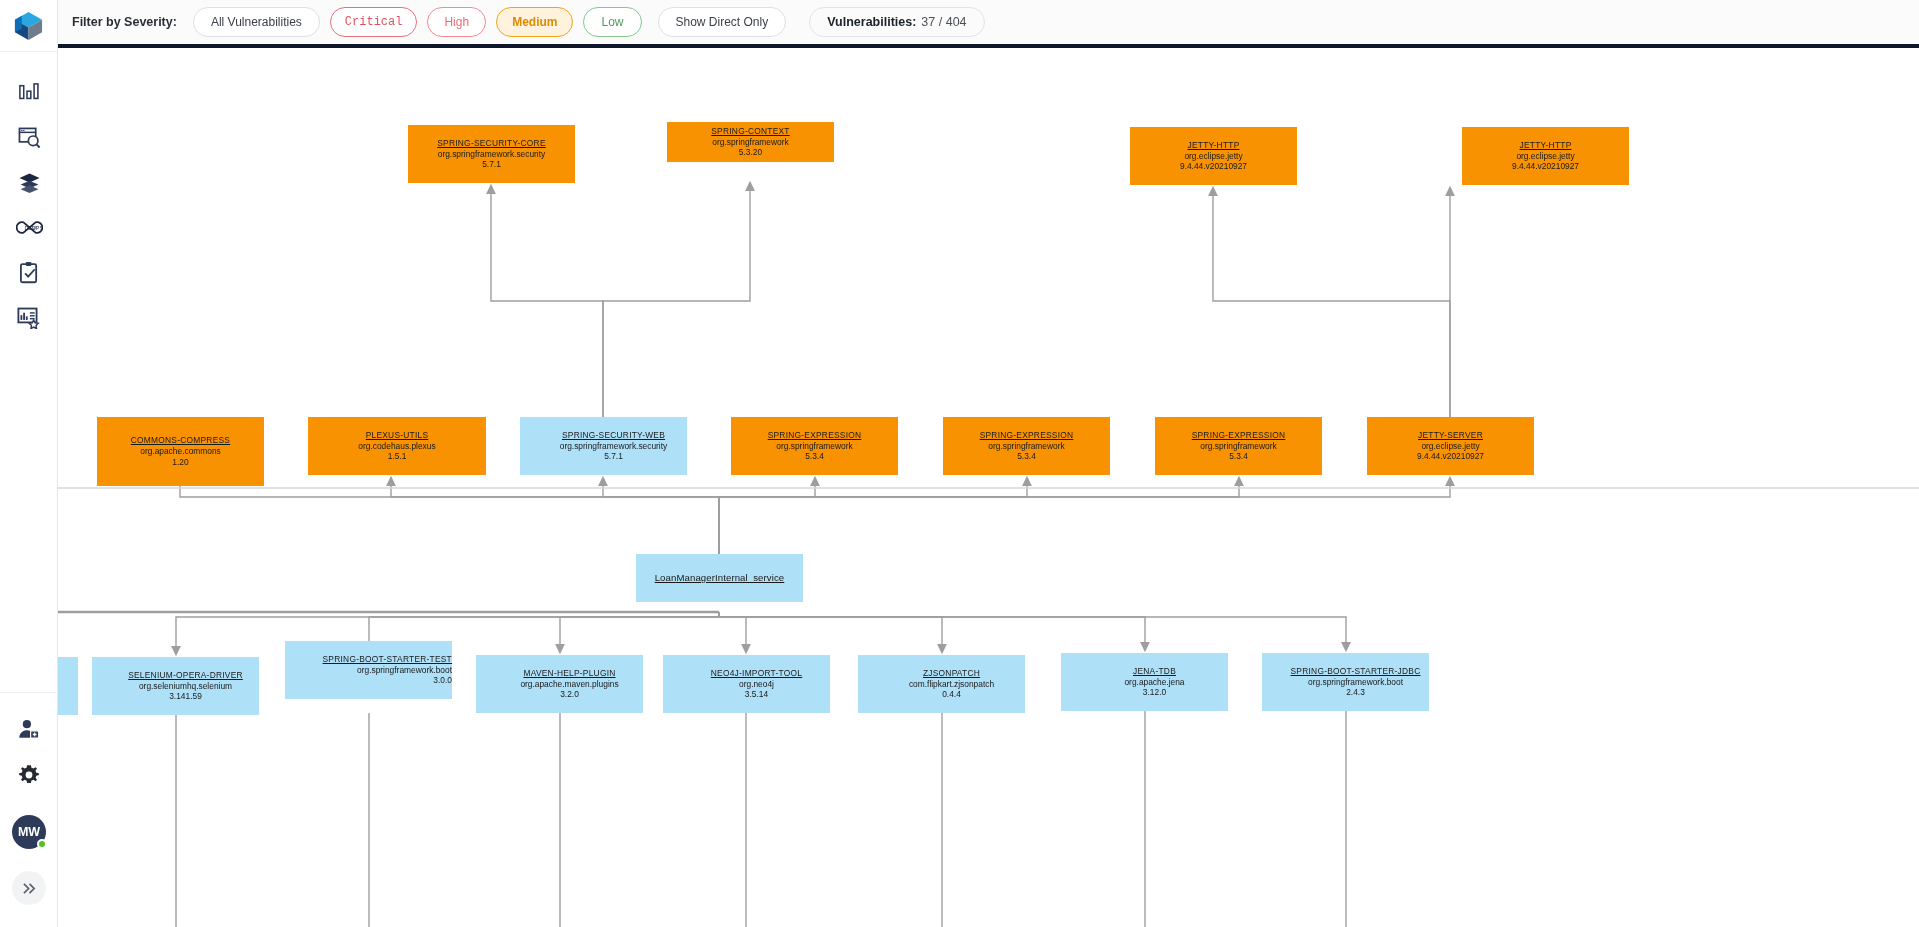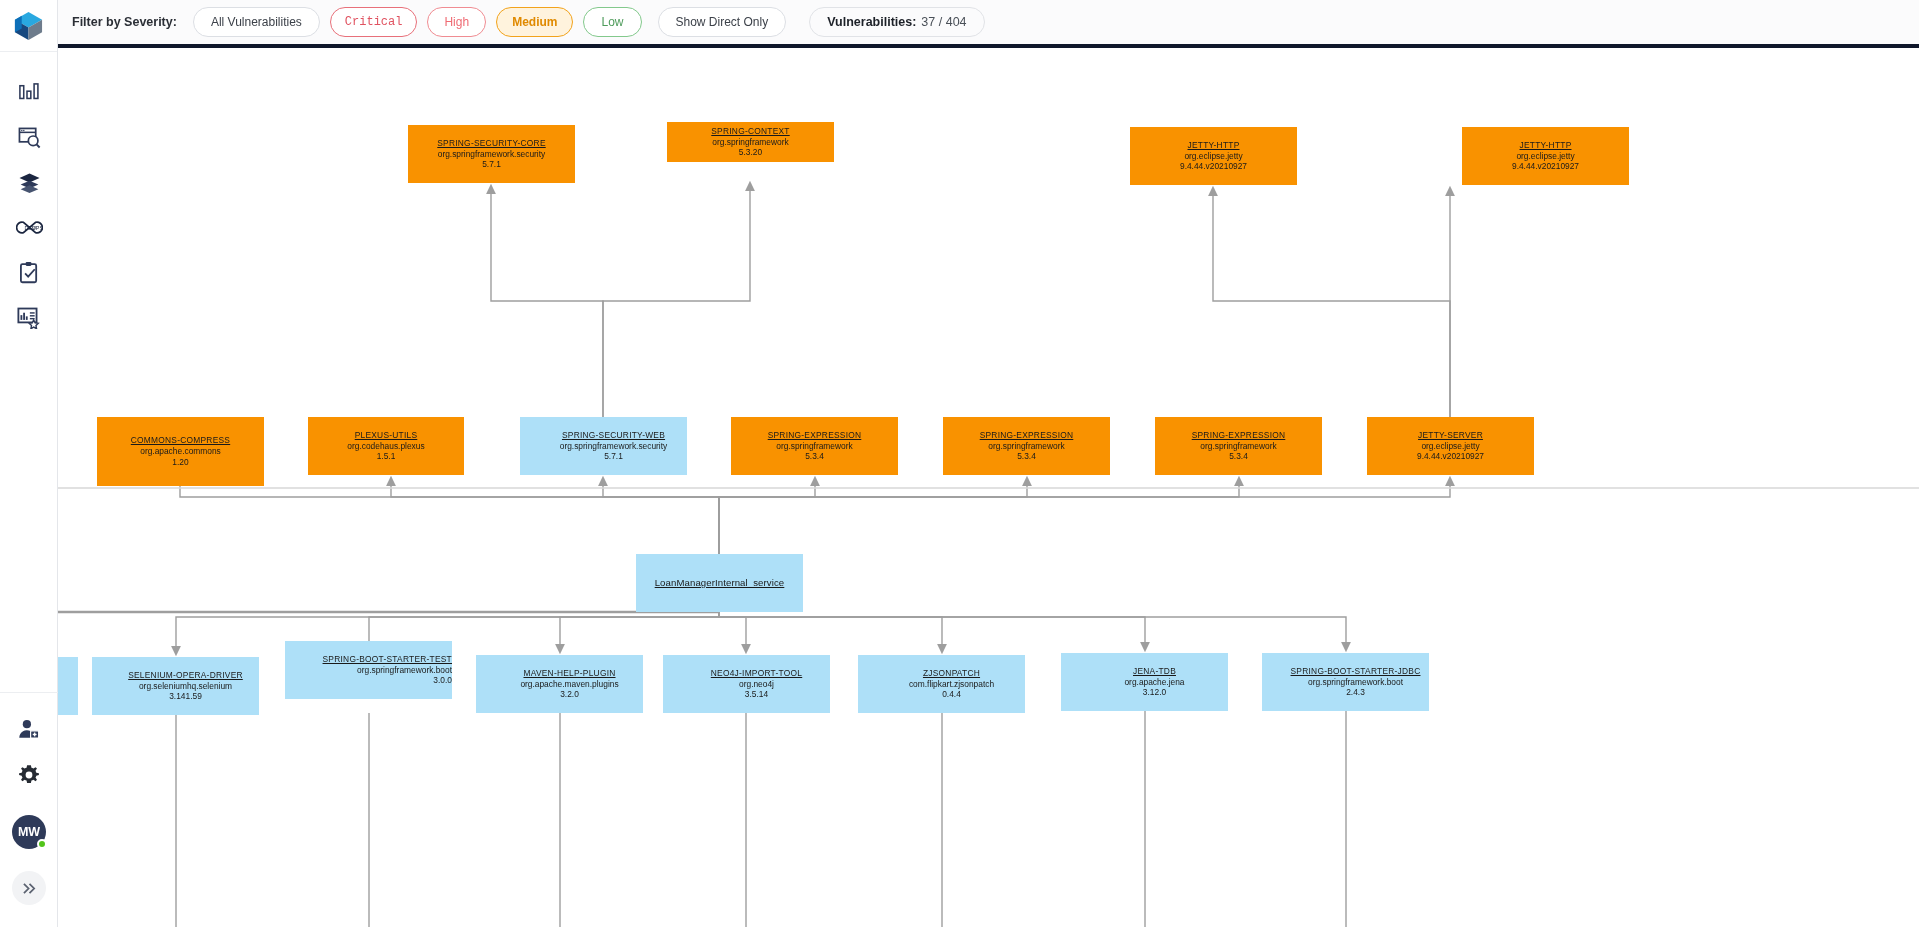--- a/index.html
+++ b/index.html
@@ -294,21 +294,21 @@
           <path d="M688,664 L688,878"></path>
           <path d="M884,664 L884,878"></path>
           <path d="M1087,662 L1087,878"></path>
           <path d="M1288,662 L1288,878"></path>
 
           <path d="M0,439 L1861,439" stroke="#d7d7d7"></path>
           <path d="M0,563 L661,563" stroke="#9e9e9e" stroke-width="2.4"></path>
         </g>
       </svg>
 
-      <div class="node root" style="left:578px; top:505px; width:167px; height:58px;">
+      <div class="node root" style="left:578px; top:505px; width:167px; height:48px;">
         <span class="n-name">LoanManagerInternal_service</span>
       </div>
 
       <div class="node safe" style="left:-40px; top:608px; width:60px; height:58px;"></div>
 
       <div id="node-layer">
           <div class="node vuln" style="left: 350px; top: 76px; width: 167px; height: 58px;">
             <span class="n-name">SPRING-SECURITY-CORE</span>
             <span class="n-group">org.springframework.security</span>
             <span class="n-ver">5.7.1</span>
@@ -326,21 +326,21 @@
           <div class="node vuln" style="left: 1404px; top: 78px; width: 167px; height: 58px;">
             <span class="n-name">JETTY-HTTP</span>
             <span class="n-group">org.eclipse.jetty</span>
             <span class="n-ver">9.4.44.v20210927</span>
           </div>
           <div class="node vuln" style="left: 39px; top: 368px; width: 167px; height: 69px;">
             <span class="n-name">COMMONS-COMPRESS</span>
             <span class="n-group">org.apache.commons</span>
             <span class="n-ver">1.20</span>
           </div>
-          <div class="node vuln" style="left: 250px; top: 368px; width: 156px; height: 58px;">
+          <div class="node vuln" style="left: 250px; top: 368px; width: 178px; height: 58px;">
             <span class="n-name">PLEXUS-UTILS</span>
             <span class="n-group">org.codehaus.plexus</span>
             <span class="n-ver">1.5.1</span>
           </div>
           <div class="node safe" style="left: 462px; top: 368px; width: 167px; height: 58px;">
             <span class="n-name">SPRING-SECURITY-WEB</span>
             <span class="n-group">org.springframework.security</span>
             <span class="n-ver">5.7.1</span>
           </div>
           <div class="node vuln" style="left: 673px; top: 368px; width: 167px; height: 58px;">

